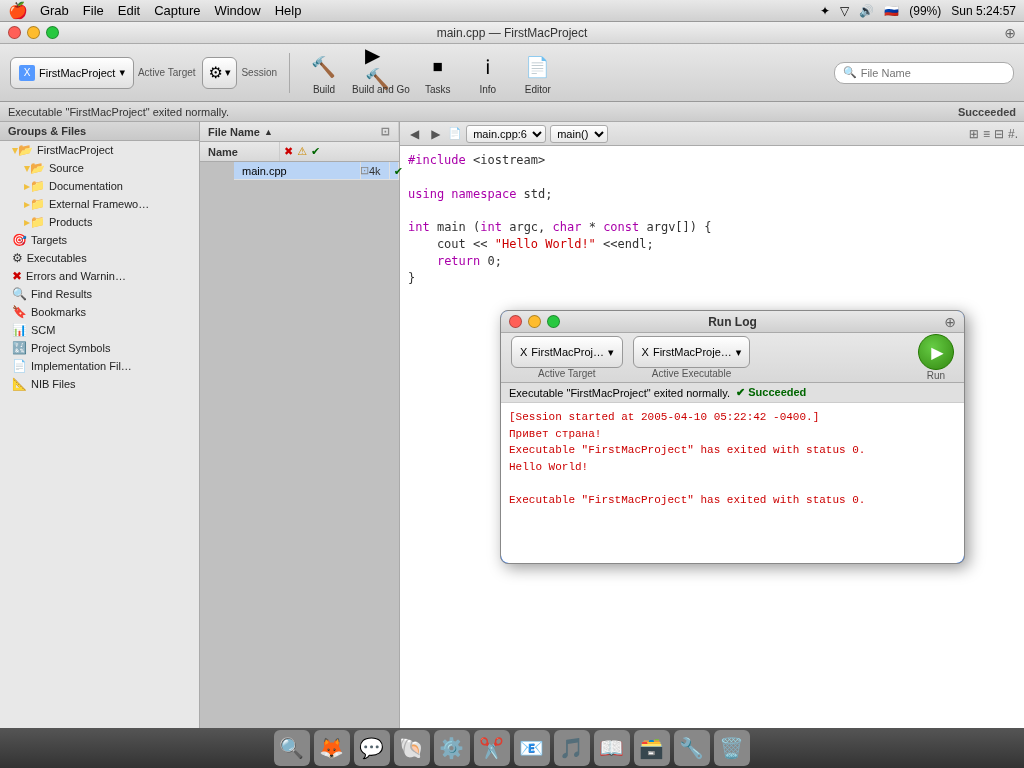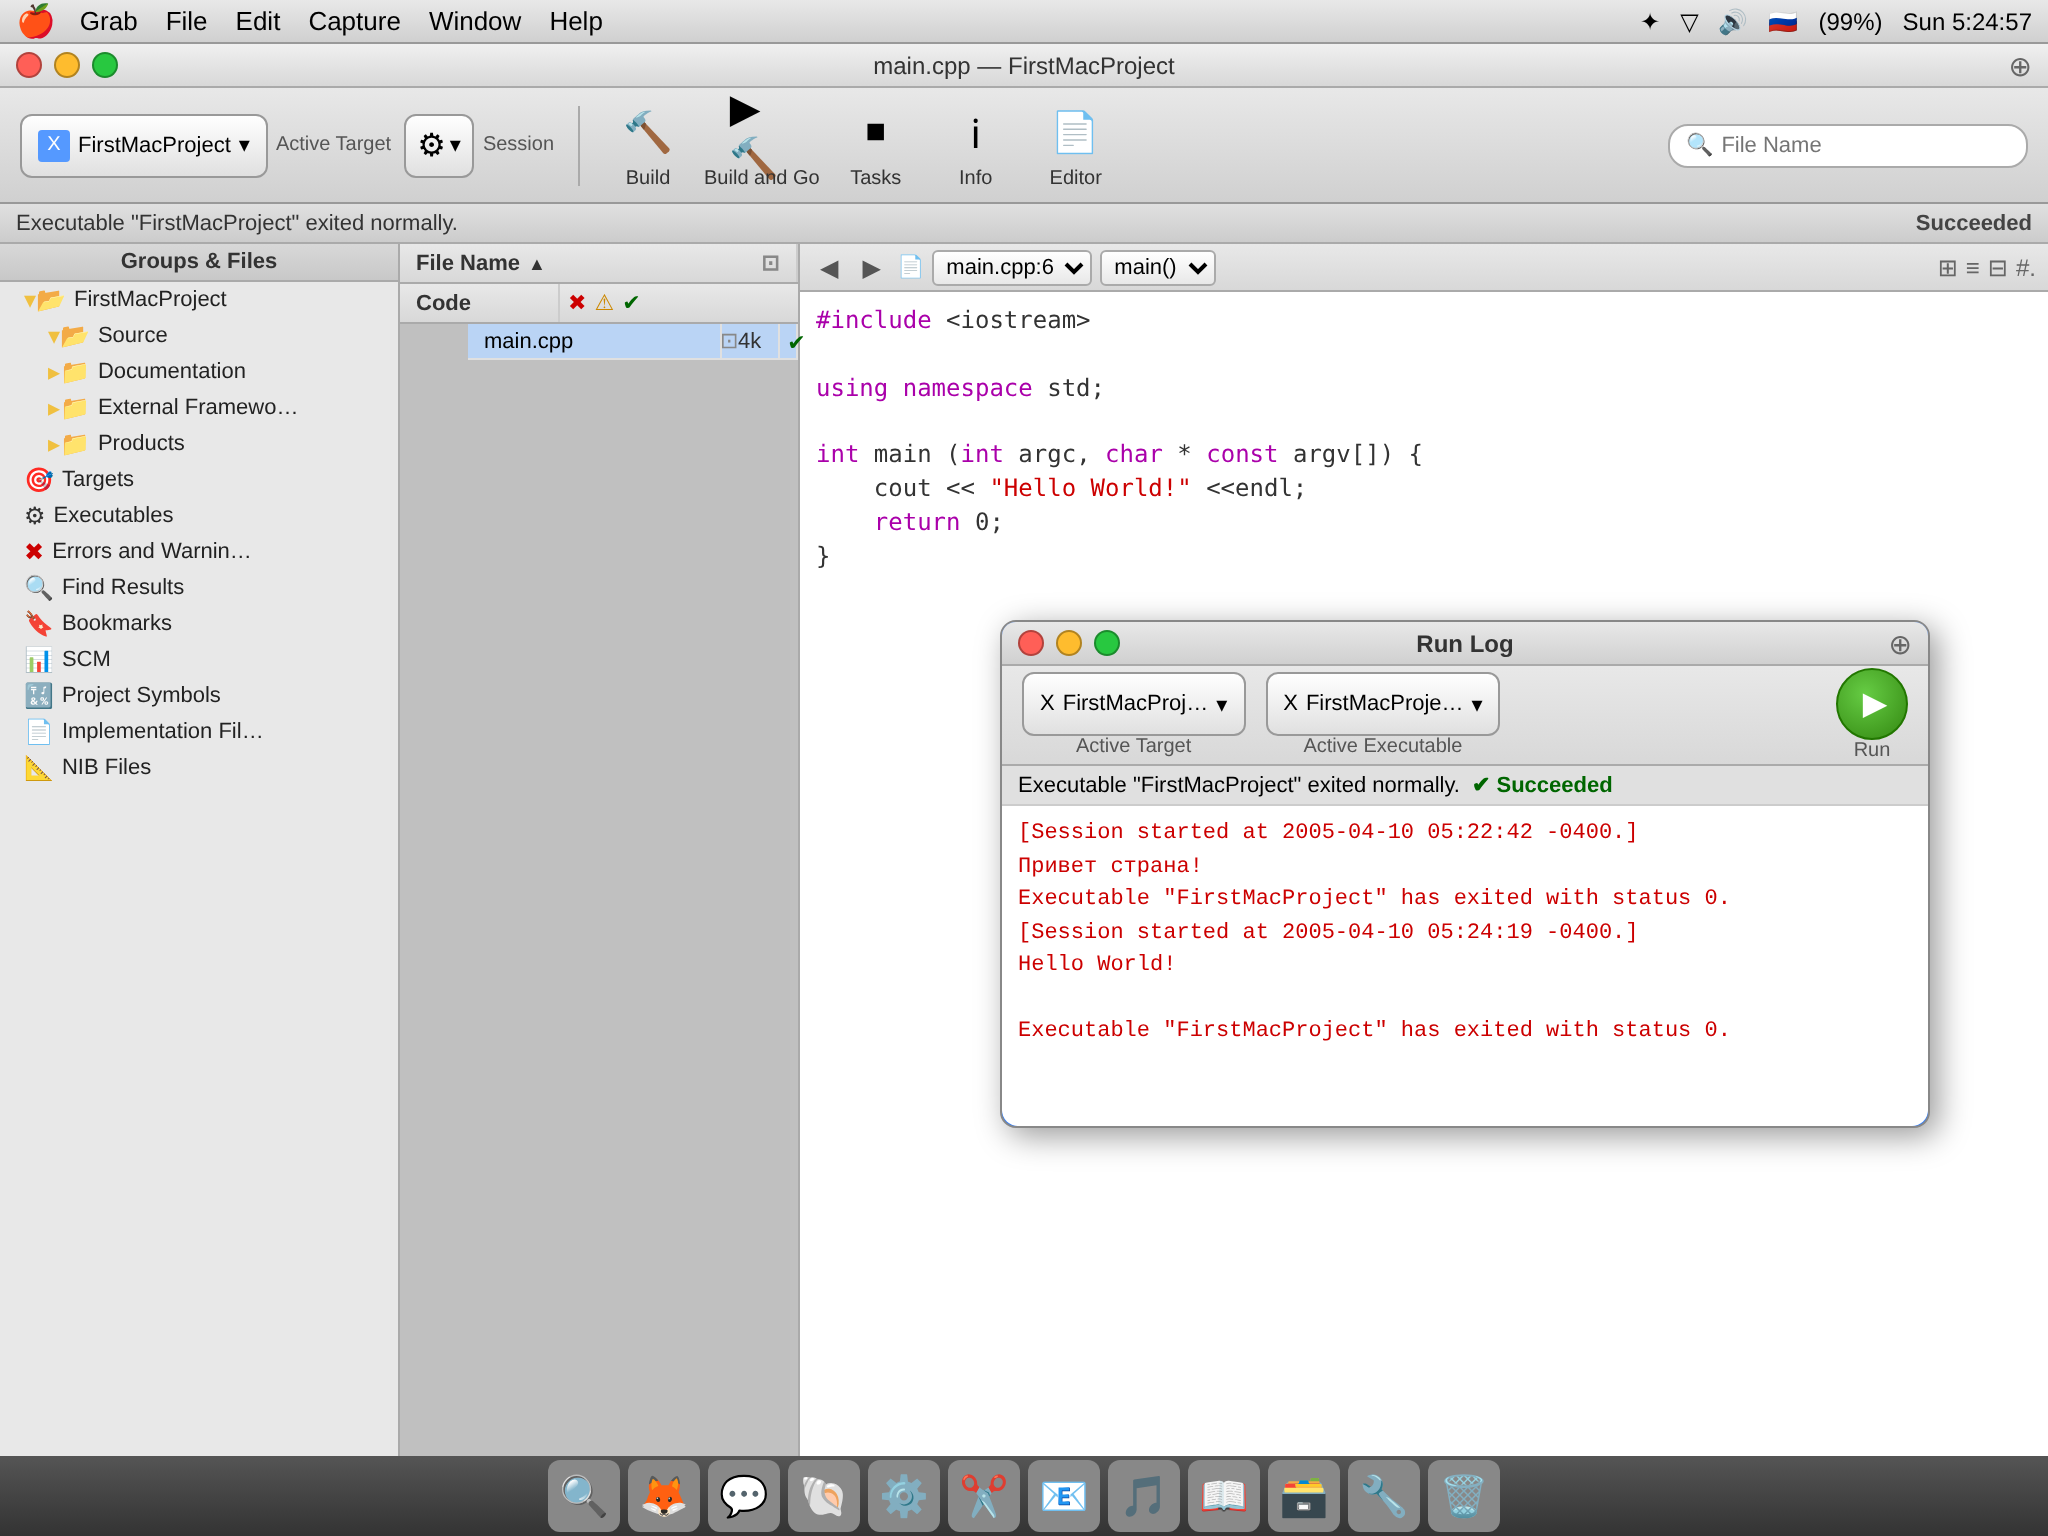--- a/index.html
+++ b/index.html
@@ -100,21 +100,20 @@
       overflow-y: auto;
       flex-shrink: 0;
     }
     .sidebar-header {
       background: linear-gradient(to bottom, #d8d8d8, #c8c8c8);
       padding: 3px 8px;
       font-size: 11px;
       font-weight: bold;
       color: #333;
       border-bottom: 1px solid #aaa;
-      text-align: center;
     }
     .sidebar-item {
       display: flex; align-items: center;
       padding: 2px 4px;
       font-size: 11px;
       cursor: pointer;
       color: #222;
     }
     .sidebar-item .indent1 { margin-left: 8px; }
     .sidebar-item .indent2 { margin-left: 20px; }
@@ -448,21 +447,21 @@
   <div class="file-panel" style="max-width:200px; min-width:160px;">
     <div class="file-panel-header">
       <div class="file-col-name">
         <span>File Name</span>
         <span class="col-sort-arrow">▲</span>
         <span style="margin-left:auto; font-size:11px; color:#888;">⊡</span>
       </div>
     </div>
     <div class="file-panel-header" style="border-top: none;">
       <div class="file-col-code">
-        <span>Code</span>
+        <span>Name</span>
       </div>
       <div class="file-col-icons">
         <span class="x-icon file-icon-btn">✖</span>
         <span class="warn-icon file-icon-btn">⚠</span>
         <span class="check-icon file-icon-btn">✔</span>
       </div>
     </div>
     <div class="file-row selected">
       <div class="file-row-name">main.cpp</div>
       <div style="position:absolute; left: 360px;"><span style="font-size:11px; color:#888;">⊡</span></div>
@@ -543,21 +542,20 @@
     </div>
   </div>
   <div class="runlog-status">
     <span>Executable "FirstMacProject" exited normally.</span>
     <span class="runlog-status-succeeded">✔ <span>Succeeded</span></span>
   </div>
   <div class="runlog-content">
     <div>[Session started at 2005-04-10 05:22:42 -0400.]</div>
     <div>Привет страна!</div>
     <div>Executable "FirstMacProject" has exited with status 0.</div>
-    <div>[Session started at 2005-04-10 05:24:19 -0400.]</div>
     <div>Hello World!</div>
     <div>&nbsp;</div>
     <div>Executable "FirstMacProject" has exited with status 0.</div>
   </div>
 </div>
 
 <div class="dock">
   <div class="dock-item">🔍</div>
   <div class="dock-item">🦊</div>
   <div class="dock-item">💬</div>

